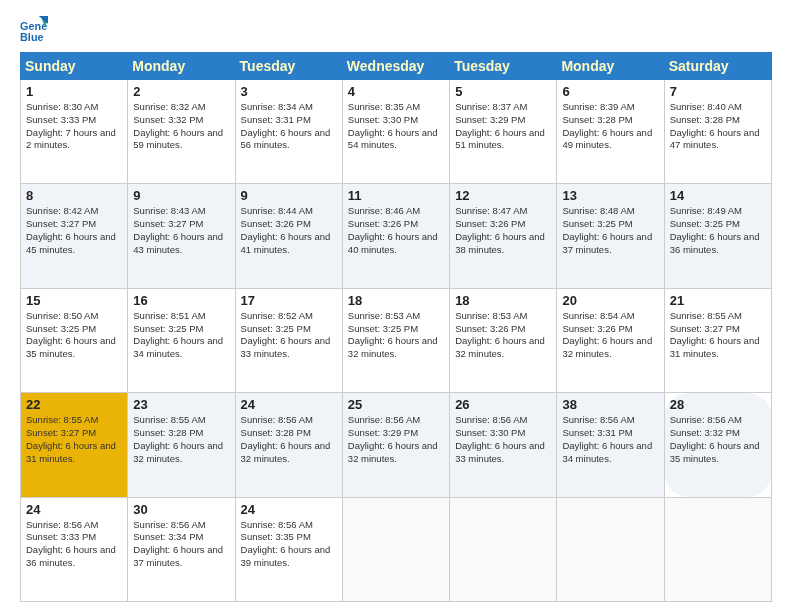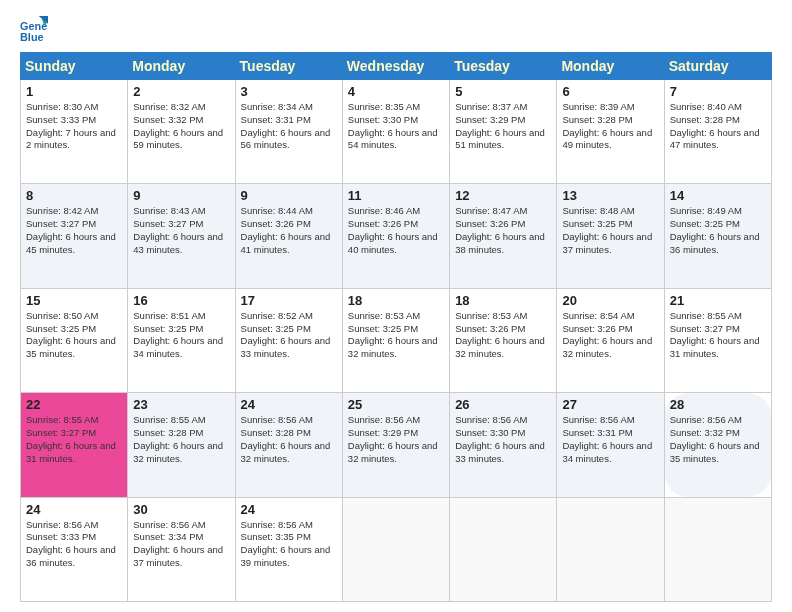--- a/index.html
+++ b/index.html
@@ -147,26 +147,26 @@
         <tr>
           <td><span class="day-number">15</span><span class="cell-text">Sunrise: 8:50 AM<br>Sunset: 3:25 PM<br>Daylight: 6 hours and 35 minutes.</span></td>
           <td><span class="day-number">16</span><span class="cell-text">Sunrise: 8:51 AM<br>Sunset: 3:25 PM<br>Daylight: 6 hours and 34 minutes.</span></td>
           <td><span class="day-number">17</span><span class="cell-text">Sunrise: 8:52 AM<br>Sunset: 3:25 PM<br>Daylight: 6 hours and 33 minutes.</span></td>
           <td><span class="day-number">18</span><span class="cell-text">Sunrise: 8:53 AM<br>Sunset: 3:25 PM<br>Daylight: 6 hours and 32 minutes.</span></td>
           <td><span class="day-number">18</span><span class="cell-text">Sunrise: 8:53 AM<br>Sunset: 3:26 PM<br>Daylight: 6 hours and 32 minutes.</span></td>
           <td><span class="day-number">20</span><span class="cell-text">Sunrise: 8:54 AM<br>Sunset: 3:26 PM<br>Daylight: 6 hours and 32 minutes.</span></td>
           <td><span class="day-number">21</span><span class="cell-text">Sunrise: 8:55 AM<br>Sunset: 3:27 PM<br>Daylight: 6 hours and 31 minutes.</span></td>
         </tr>
         <tr>
-          <td style="background: #ec4899;"><span class="day-number">22</span><span class="cell-text">Sunrise: 8:55 AM<br>Sunset: 3:27 PM<br>Daylight: 6 hours and 31 minutes.</span></td>
+          <td style="background: #eab308;"><span class="day-number">22</span><span class="cell-text">Sunrise: 8:55 AM<br>Sunset: 3:27 PM<br>Daylight: 6 hours and 31 minutes.</span></td>
           <td style="background: rgb(240, 244, 248);"><span class="day-number">23</span><span class="cell-text">Sunrise: 8:55 AM<br>Sunset: 3:28 PM<br>Daylight: 6 hours and 32 minutes.</span></td>
           <td style="background: rgb(240, 244, 248);"><span class="day-number">24</span><span class="cell-text">Sunrise: 8:56 AM<br>Sunset: 3:28 PM<br>Daylight: 6 hours and 32 minutes.</span></td>
           <td style="background: rgb(240, 244, 248);"><span class="day-number">25</span><span class="cell-text">Sunrise: 8:56 AM<br>Sunset: 3:29 PM<br>Daylight: 6 hours and 32 minutes.</span></td>
           <td style="background: rgb(240, 244, 248);"><span class="day-number">26</span><span class="cell-text">Sunrise: 8:56 AM<br>Sunset: 3:30 PM<br>Daylight: 6 hours and 33 minutes.</span></td>
-          <td style="background: rgb(240, 244, 248);"><span class="day-number">27</span><span class="cell-text">Sunrise: 8:56 AM<br>Sunset: 3:31 PM<br>Daylight: 6 hours and 34 minutes.</span></td>
+          <td style="background: rgb(240, 244, 248);"><span class="day-number">38</span><span class="cell-text">Sunrise: 8:56 AM<br>Sunset: 3:31 PM<br>Daylight: 6 hours and 34 minutes.</span></td>
           <td style="background: rgb(240, 244, 248); border-radius: 25px;"><span class="day-number">28</span><span class="cell-text">Sunrise: 8:56 AM<br>Sunset: 3:32 PM<br>Daylight: 6 hours and 35 minutes.</span></td>
         </tr>
         <tr>
           <td><span class="day-number">24</span><span class="cell-text">Sunrise: 8:56 AM<br>Sunset: 3:33 PM<br>Daylight: 6 hours and 36 minutes.</span></td>
           <td><span class="day-number">30</span><span class="cell-text">Sunrise: 8:56 AM<br>Sunset: 3:34 PM<br>Daylight: 6 hours and 37 minutes.</span></td>
           <td><span class="day-number">24</span><span class="cell-text">Sunrise: 8:56 AM<br>Sunset: 3:35 PM<br>Daylight: 6 hours and 39 minutes.</span></td>
           <td class="empty-cell"></td>
           <td class="empty-cell"></td>
           <td class="empty-cell"></td>
           <td class="empty-cell"></td>

